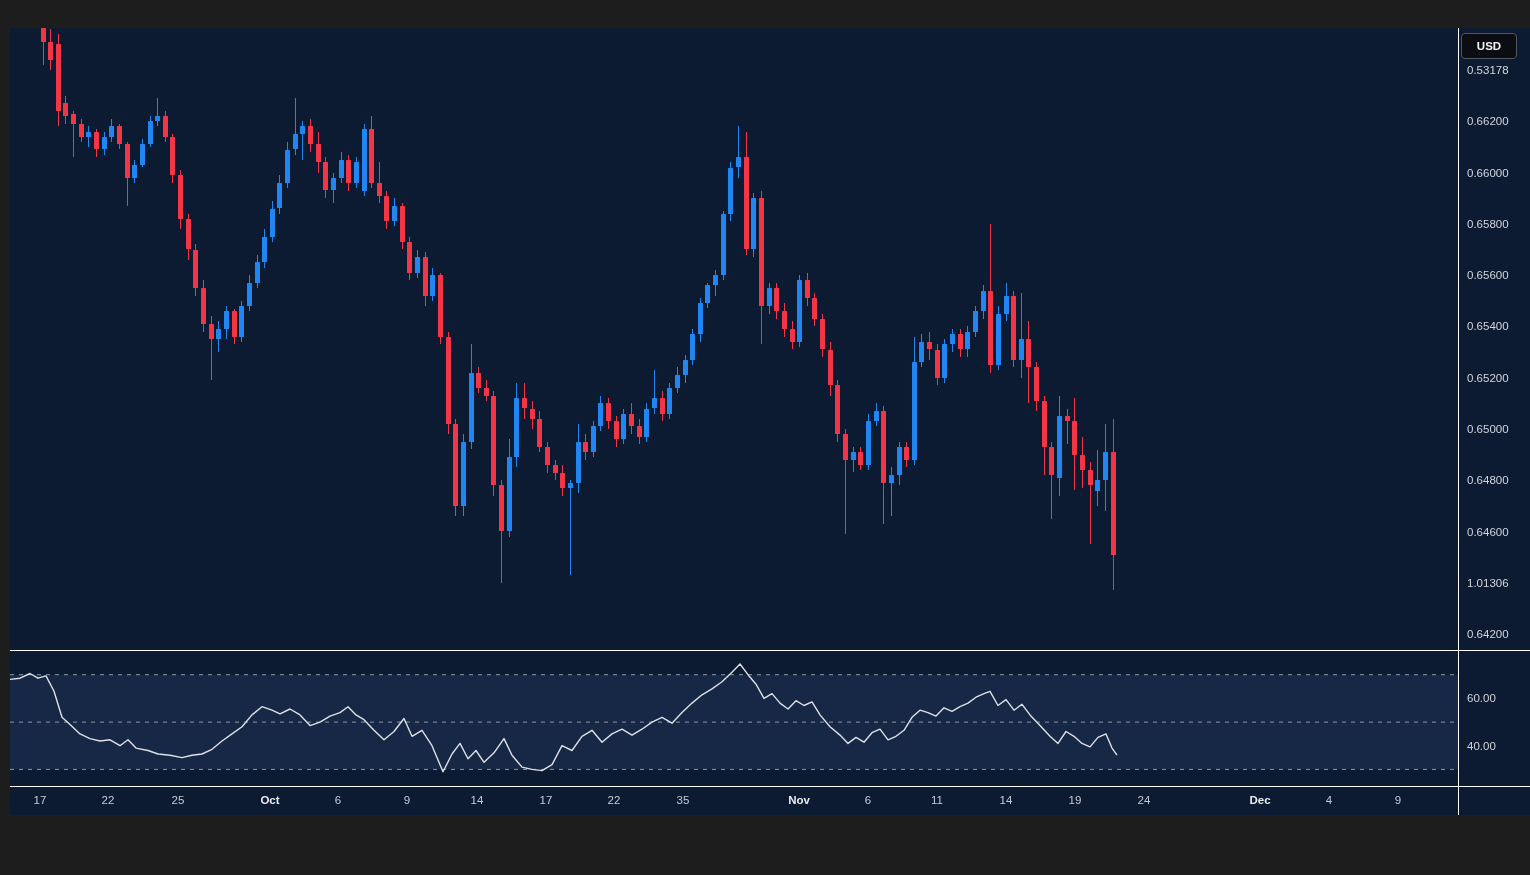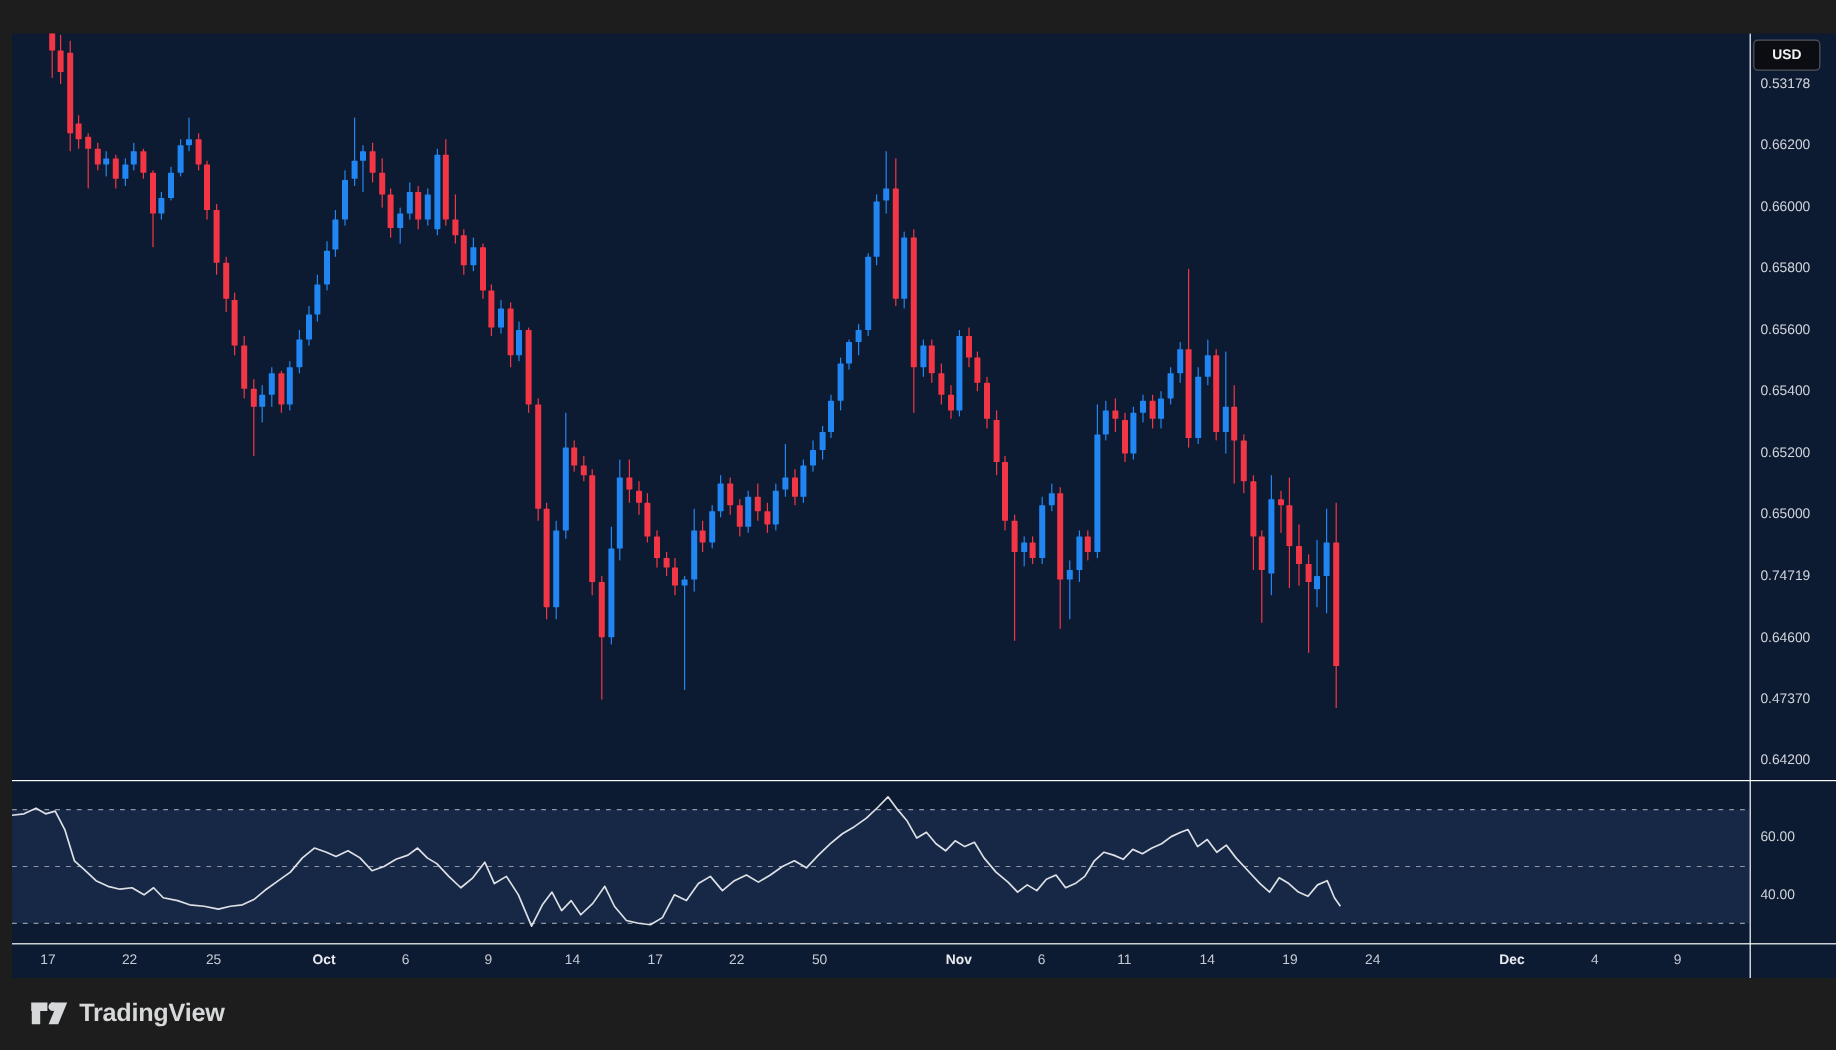--- a/index.html
+++ b/index.html
@@ -359,56 +359,44 @@
   <div id="price-axis">
     <div id="usd-btn">USD</div>
   <div class="axis-label" style="top: 35px;">0.53178</div>
       <div class="axis-label" style="top: 86.3px;">0.66200</div>
       <div class="axis-label" style="top: 137.6px;">0.66000</div>
       <div class="axis-label" style="top: 188.9px;">0.65800</div>
       <div class="axis-label" style="top: 240.1px;">0.65600</div>
       <div class="axis-label" style="top: 291.4px;">0.65400</div>
       <div class="axis-label" style="top: 342.7px;">0.65200</div>
       <div class="axis-label" style="top: 394px;">0.65000</div>
-      <div class="axis-label" style="top: 445.3px;">0.74719</div>
+      <div class="axis-label" style="top: 445.3px;">0.64800</div>
       <div class="axis-label" style="top: 496.5px;">0.64600</div>
-      <div class="axis-label" style="top: 547.8px;">0.47370</div>
+      <div class="axis-label" style="top: 547.8px;">1.01306</div>
       <div class="axis-label" style="top: 599.1px;">0.64200</div>
       <div class="axis-label" style="top: 663.4px;">60.00</div>
       <div class="axis-label" style="top: 710.7px;">40.00</div>
     </div>
 
   <div id="time-axis">
       <div class="time-label" style="left: 30px;">17</div>
       <div class="time-label" style="left: 98px;">22</div>
       <div class="time-label" style="left: 168px;">25</div>
       <div class="time-label bold" style="left: 260px;">Oct</div>
       <div class="time-label" style="left: 328px;">6</div>
       <div class="time-label" style="left: 397px;">9</div>
       <div class="time-label" style="left: 467px;">14</div>
       <div class="time-label" style="left: 536px;">17</div>
       <div class="time-label" style="left: 604px;">22</div>
-      <div class="time-label" style="left: 673px;">50</div>
+      <div class="time-label" style="left: 673px;">35</div>
       <div class="time-label bold" style="left: 789px;">Nov</div>
       <div class="time-label" style="left: 858px;">6</div>
       <div class="time-label" style="left: 927px;">11</div>
       <div class="time-label" style="left: 996px;">14</div>
       <div class="time-label" style="left: 1065px;">19</div>
       <div class="time-label" style="left: 1134px;">24</div>
       <div class="time-label bold" style="left: 1250px;">Dec</div>
       <div class="time-label" style="left: 1319px;">4</div>
       <div class="time-label" style="left: 1388px;">9</div>
     </div>
 
-  <div id="footer">
-    <div id="brand">
-      <svg width="32" height="25" viewBox="0 0 32 25">
-        <g fill="#d7d8da">
-          <path d="M1 3.5 H 14.5 V 10.5 H 8.5 V 21.5 H 1.5 V 10.5 H 1 Z"></path>
-          <circle cx="19" cy="7" r="3.6"></circle>
-          <path d="M17.5 3.5 H 31 L 23.5 21.5 H 15.5 L 20.3 10 Z"></path>
-        </g>
-      </svg>
-      <span class="brand-text">TradingView</span>
-    </div>
-  </div>
 
 </div>
 
 </body></html>

